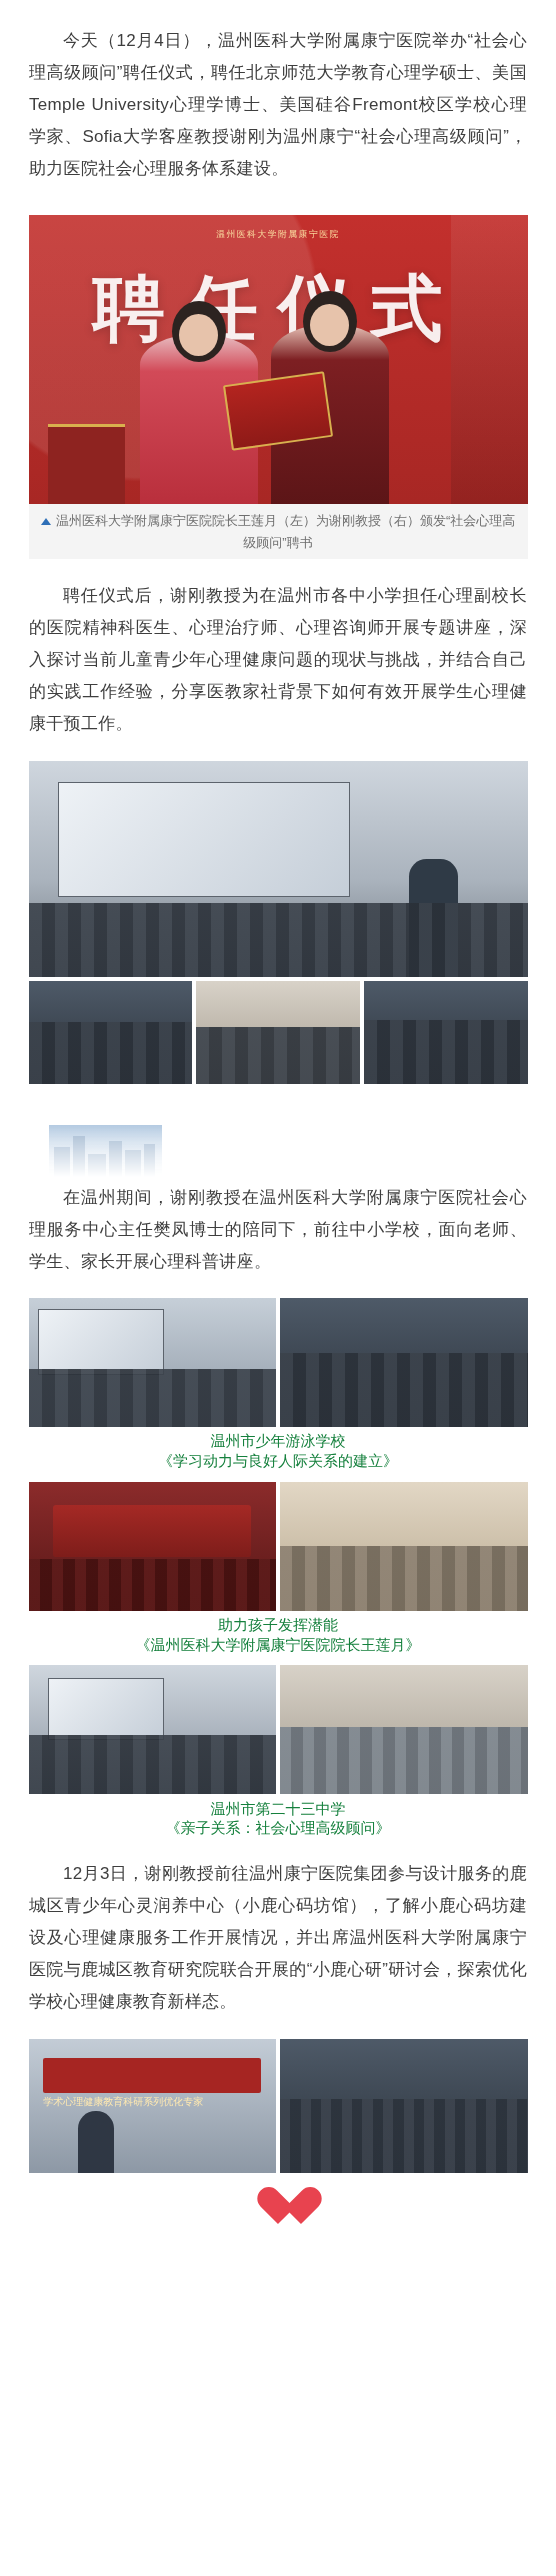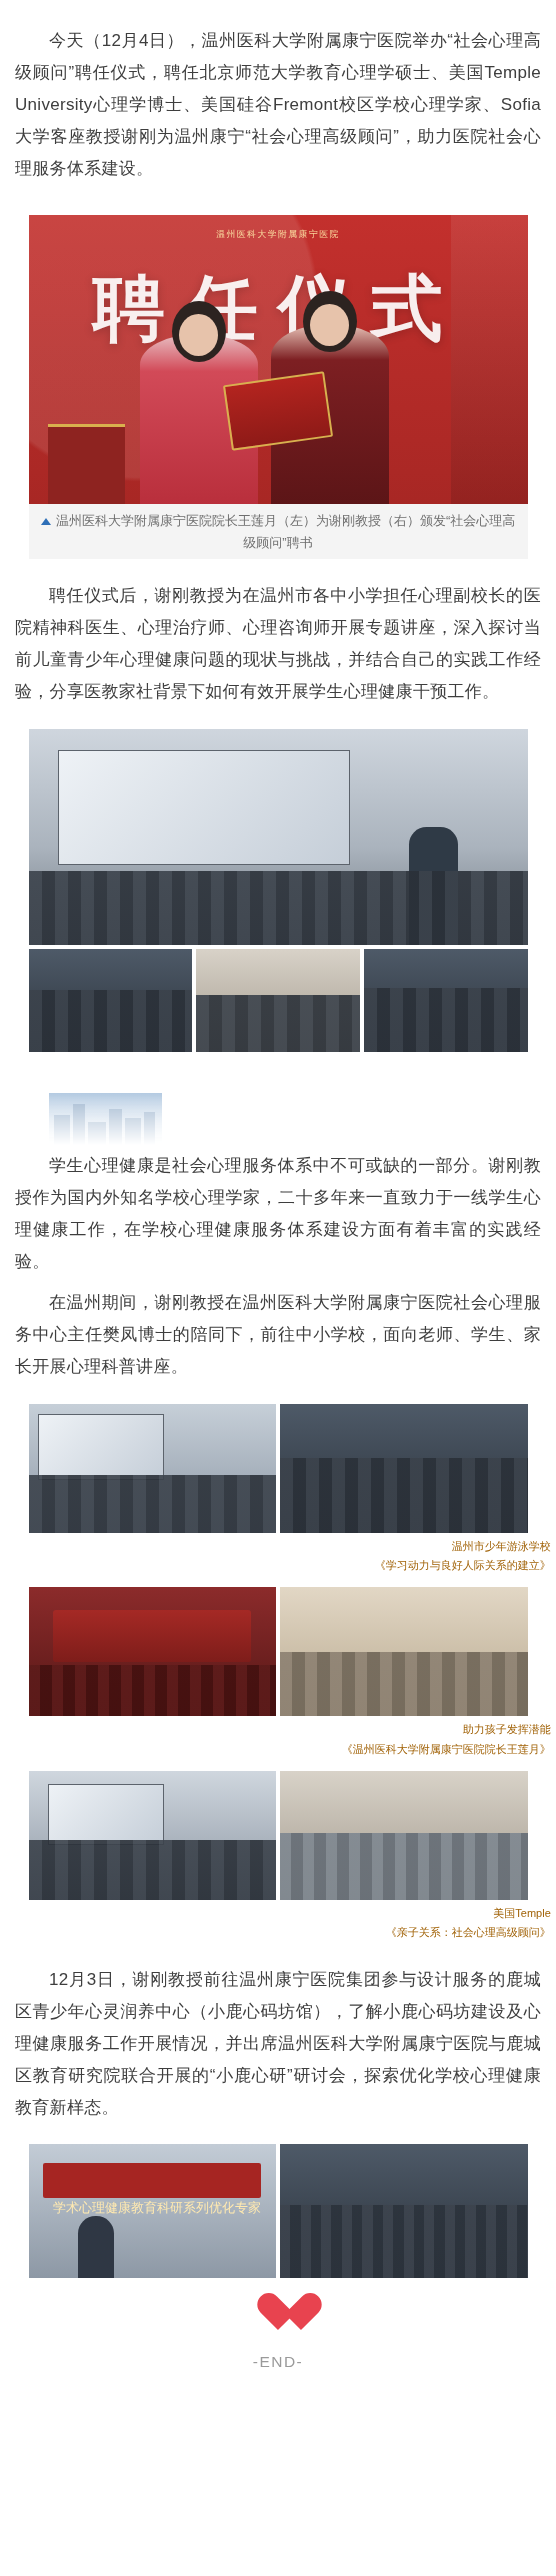--- a/index.html
+++ b/index.html
@@ -15,21 +15,21 @@
   .page {
     width: 556px;
     min-height: 3503px;
     background: #ffffff;
     margin: 0 auto;
     padding: 0;
     box-sizing: border-box;
     position: relative;
   }
   .pad {
-    padding: 0 15px;
+    padding: 0 29px;
     box-sizing: border-box;
   }
   p.para {
     font-size: 17px;
     line-height: 32px;
     color: #3e3e3e;
     text-indent: 34px;
     margin: 0 0 9.3px 0;
     text-align: justify;
     letter-spacing: 0.3px;
@@ -38,23 +38,23 @@
   .block-gap { height: 20.6px; }
   .small-gap { height: 11.3px; }
 
   
   .photo {
     position: relative;
     overflow: hidden;
     background: #b9bcc2;
   }
   .caption-line {
-    text-align: right;
-    color: #a16207;
-    font-size: 11px;
+    text-align: center;
+    color: #15803d;
+    font-size: 15px;
     line-height: 19.6px;
     padding: 4.1px 5.2px 0 5.2px;
   }
 
   
   .hero {
     width: 499px;
     height: 289px;
     margin: 0 auto;
     position: relative;
@@ -293,26 +293,25 @@
   }
   .banner-red {
     position: absolute;
     left: 6%; right: 6%; top: 14%;
     height: 26%;
     background: #a62522;
     border-radius: 2.1px;
   }
   .banner-red .bt {
     color: #ffe9b0;
-    font-size: 13px;
-    text-align: right;
+    font-size: 10px;
+    text-align: left;
     line-height: 100%;
     display: block;
     padding-top: 18%;
-    font-family: Liberation Mono, monospace;
   }
 </style>
 </head>
 <body>
 
 <div class="page">
 
   <div class="top-gap"></div>
   <div class="pad">
     <p class="para">今天（12月4日），温州医科大学附属康宁医院举办“社会心理高级顾问”聘任仪式，聘任北京师范大学教育心理学硕士、美国Temple University心理学博士、美国硅谷Fremont校区学校心理学家、Sofia大学客座教授谢刚为温州康宁“社会心理高级顾问”，助力医院社会心理服务体系建设。</p>
@@ -371,21 +370,20 @@
       <div class="bldg" style="left:5.2px;width:15.5px;height:30px;"></div>
       <div class="bldg" style="left:24px;width:12.4px;height:41px;"></div>
       <div class="bldg" style="left:39px;width:17.5px;height:23px;"></div>
       <div class="bldg" style="left:60px;width:13.4px;height:36px;"></div>
       <div class="bldg" style="left:76px;width:15.5px;height:27px;"></div>
       <div class="bldg" style="left:95px;width:11.3px;height:33px;"></div>
     </div>
   </div>
 
   <div class="pad">
-    <p class="para">学生心理健康是社会心理服务体系中不可或缺的一部分。谢刚教授作为国内外知名学校心理学家，二十多年来一直致力于一线学生心理健康工作，在学校心理健康服务体系建设方面有着丰富的实践经验。</p>
     <p class="para">在温州期间，谢刚教授在温州医科大学附属康宁医院社会心理服务中心主任樊凤博士的陪同下，前往中小学校，面向老师、学生、家长开展心理科普讲座。</p>
   </div>
 
   <div class="small-gap"></div>
 
   <div class="grid2">
     <div class="photo room-f" style="flex:1;height:129px">
       <div class="screenwall" style="left:4%;top:8%;width:50%;height:50%"></div>
       <div class="seats" style="height:45%"></div>
     </div>
@@ -414,21 +412,21 @@
 
   <div class="grid2">
     <div class="photo room-a" style="flex:1;height:129px">
       <div class="screenwall" style="left:8%;top:10%;width:46%;height:46%"></div>
       <div class="seats" style="height:46%"></div>
     </div>
     <div class="photo room-c" style="flex:1;height:129px">
       <div class="seats" style="height:52%;background:repeating-linear-gradient(90deg,#7e8790 0 11.3px,#646c75 11.3px 23px);"></div>
     </div>
   </div>
-  <div class="caption-line">美国Temple</div>
+  <div class="caption-line">温州市第二十三中学</div>
   <div class="caption-line" style="padding-top:0">《亲子关系：社会心理高级顾问》</div>
 
   <div class="block-gap"></div>
 
   <div class="pad">
     <p class="para">12月3日，谢刚教授前往温州康宁医院集团参与设计服务的鹿城区青少年心灵润养中心（小鹿心码坊馆），了解小鹿心码坊建设及心理健康服务工作开展情况，并出席温州医科大学附属康宁医院与鹿城区教育研究院联合开展的“小鹿心研”研讨会，探索优化学校心理健康教育新样态。</p>
   </div>
 
   <div class="small-gap"></div>
 
@@ -440,16 +438,15 @@
       <div class="figure" style="left:20%;height:62px;width:36px;background:#2f3744;"></div>
     </div>
     <div class="photo room-b" style="flex:1;height:134px">
       <div class="seats" style="height:55%;background:repeating-linear-gradient(90deg,#3c434d 0 10.3px,#2b323b 10.3px 20.6px);"></div>
     </div>
   </div>
 
   <div class="heart-wrap">
     <div class="heart"></div>
   </div>
-  <div class="end-text">-END-</div>
 
 </div>
 
 
 </body></html>

